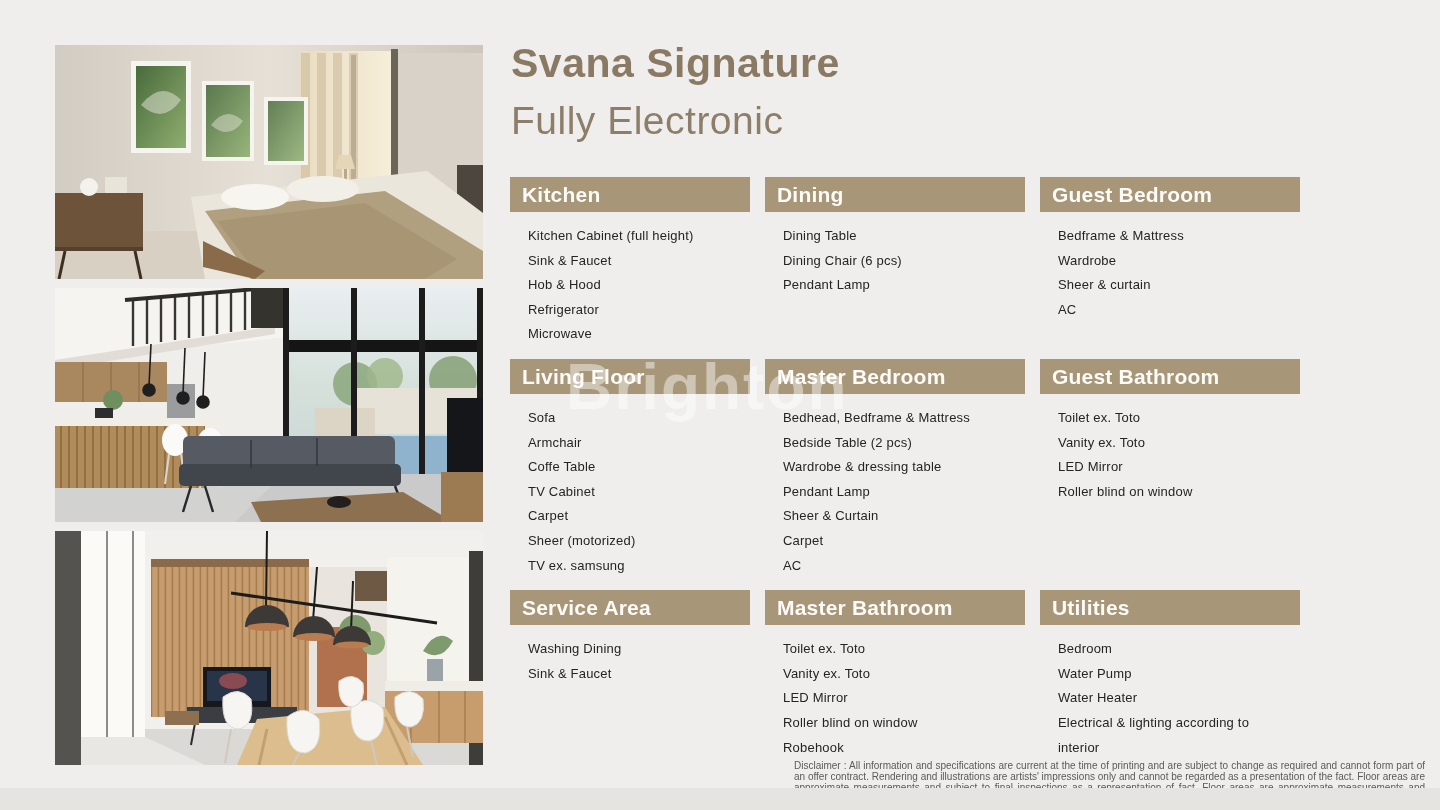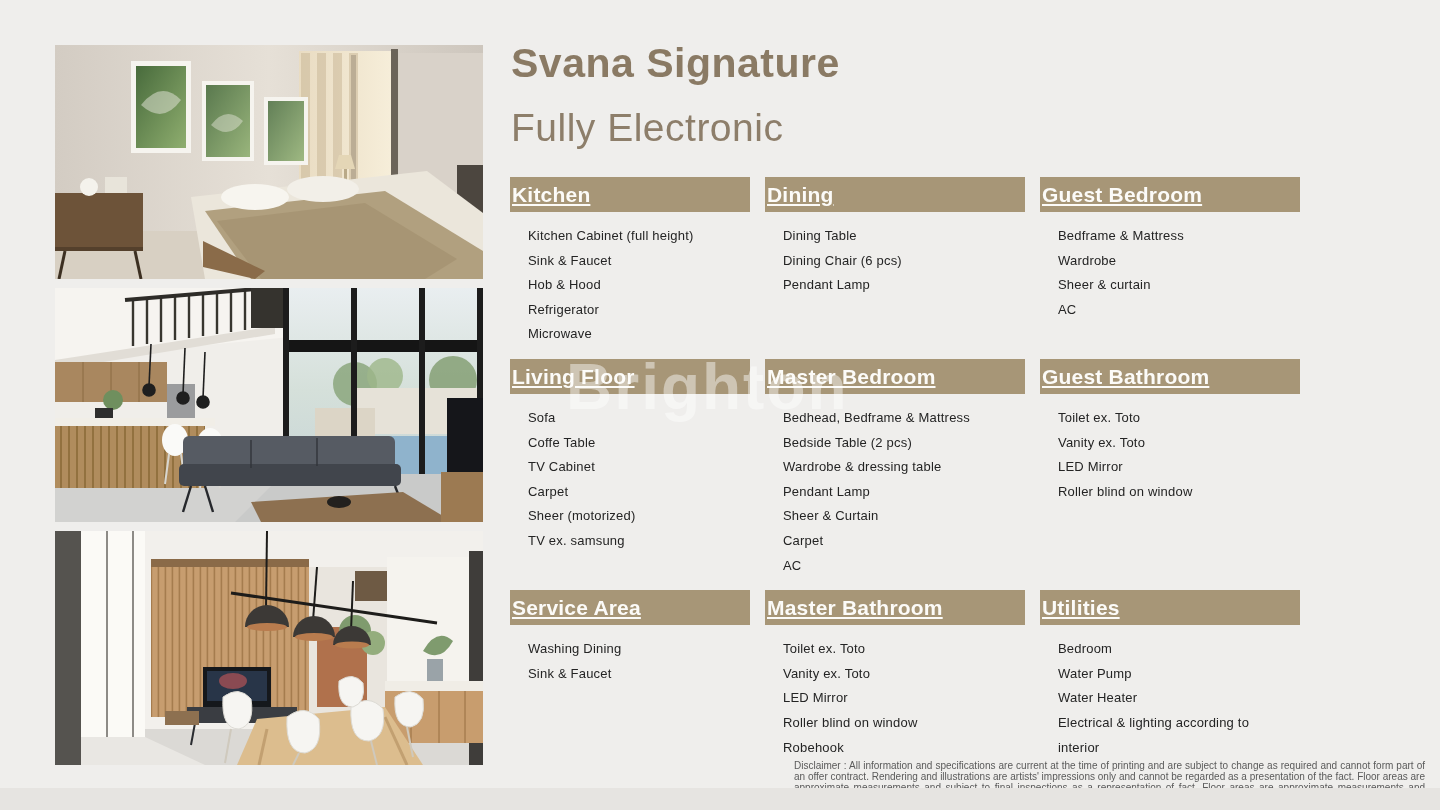--- a/index.html
+++ b/index.html
@@ -11,32 +11,32 @@
   }
 
   
   .photos { position:absolute; left:55px; top:45px; width:428px; display:flex; flex-direction:column; gap:9px; }
   .photo  { width:428px; height:234px; overflow:hidden; background:#d8d3cb; }
   .photo svg { display:block; }
 
   
   .title-block { position:absolute; left:511px; top:40px; }
   .title    { font-size:41px; font-weight:800; color:#8a7a64; letter-spacing:.5px; }
-  .subtitle { font-size:39px; font-weight:400; color:#8d7e6a; margin-top:19px; letter-spacing:.5px; }
+  .subtitle { font-size:39px; font-weight:400; color:#8d7e6a; margin-top:12px; letter-spacing:.5px; }
 
   
   .grid {
     position:absolute; left:510px; top:177px; width:790px;
     display:grid; grid-template-columns:240px 260px 260px;
     column-gap:15px; row-gap:12px; align-items:start;
   }
   .spec-header {
     background:#a79677; color:#fcfbf8; font-weight:700;
-    font-size:21px; line-height:35px; height:35px; padding-left:2px;
-    letter-spacing:.2px; white-space:nowrap;text-decoration:underline;
+    font-size:21px; line-height:35px; height:35px; padding-left:12px;
+    letter-spacing:.2px; white-space:nowrap;
   }
   .spec-items { list-style:none; margin-top:12px; padding-left:18px; padding-right:6px; }
   .spec-items li { font-size:13px; line-height:24.6px; color:#242424; letter-spacing:.2px; }
 
   
   .watermark {
     position:absolute; left:566px; top:350px; z-index:5;
     font-size:64px; font-weight:700; letter-spacing:2px;
     color:rgba(255,255,255,0.45); pointer-events:none;
   }
@@ -340,20 +340,21 @@
         <li>Wardrobe</li>
         <li>Sheer &amp; curtain</li>
         <li>AC</li>
       </ul>
     </section>
 
     <section>
       <div class="spec-header">Living Floor</div>
       <ul class="spec-items">
         <li>Sofa</li>
+        <li>Armchair</li>
         <li>Coffe Table</li>
         <li>TV Cabinet</li>
         <li>Carpet</li>
         <li>Sheer (motorized)</li>
         <li>TV ex. samsung</li>
       </ul>
     </section>
 
     <section>
       <div class="spec-header">Master Bedroom</div>

